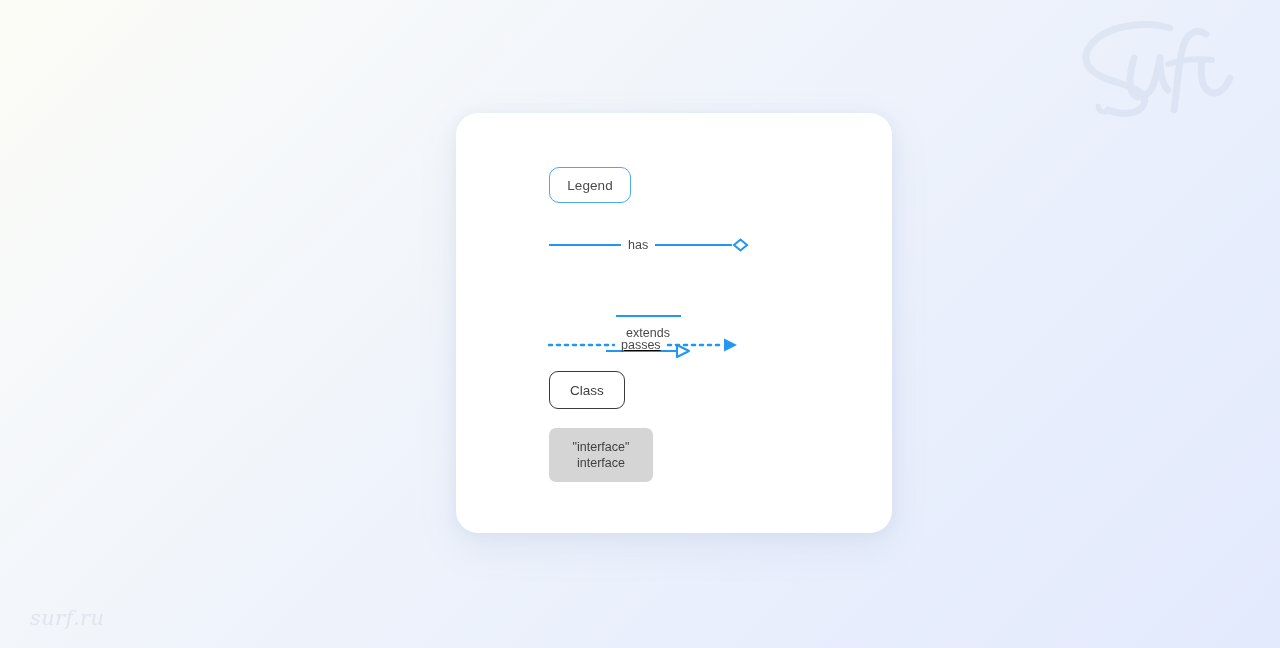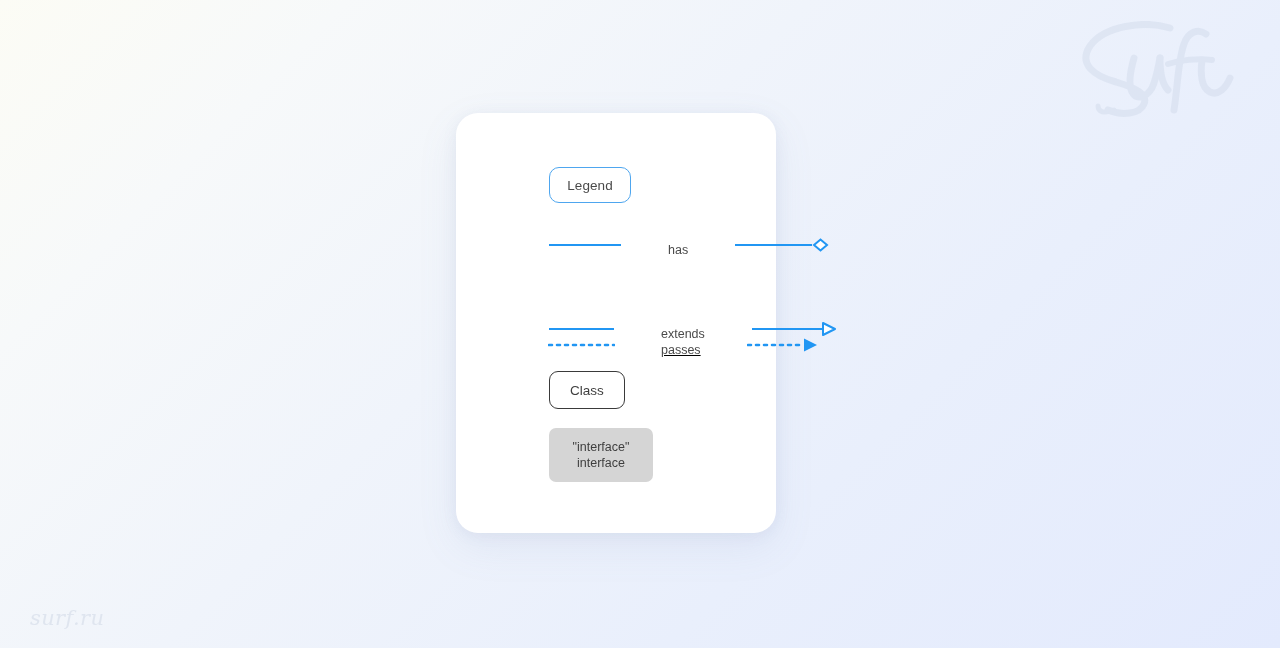--- a/index.html
+++ b/index.html
@@ -49,21 +49,21 @@
     color: #dfe5ef;
     user-select: none;
     pointer-events: none;
   }
 
   
   .card {
     position: absolute;
     left: 456px;
     top: 113px;
-    width: 320px;
+    width: 436px;
     height: 420px;
     background: #ffffff;
     border-radius: 22px;
     box-shadow: 0 2px 14px rgba(120,140,175,.10),
                 0 14px 40px rgba(120,140,175,.10);
   }
 
   .legend-inner {
     position: absolute;
     left: 0;
@@ -93,37 +93,36 @@
     letter-spacing: .1px;
   }
 
   
   .rel-row {
     position: absolute;
     left: 92px;
     width: 200px;
     height: 22px;
     display: flex;
-    align-items: flex-end;
-    gap: 40px;
+    align-items: center;
   }
   .rel-label {
     font-size: 12.5px;
     color: #4a4a4a;
     white-space: nowrap;
     padding: 0 6px;
     line-height: 1;
   }
   .rel-svg-left, .rel-svg-right {
     flex: 0 0 auto;
     display: block;
   }
   .rel-row.has      { top: 121px; }
   .rel-row.implements { top: 158px; }
-  .rel-row.extends  { top: 205px; }
+  .rel-row.extends  { top: 192px; flex-direction: column; }
   .rel-row.passes   { top: 221px; text-decoration: underline; }
 
   
   .class-node {
     position: absolute;
     left: 93px;
     top: 258px;
     width: 76px;
     height: 38px;
     border: 1.5px solid #3a3a3a;

